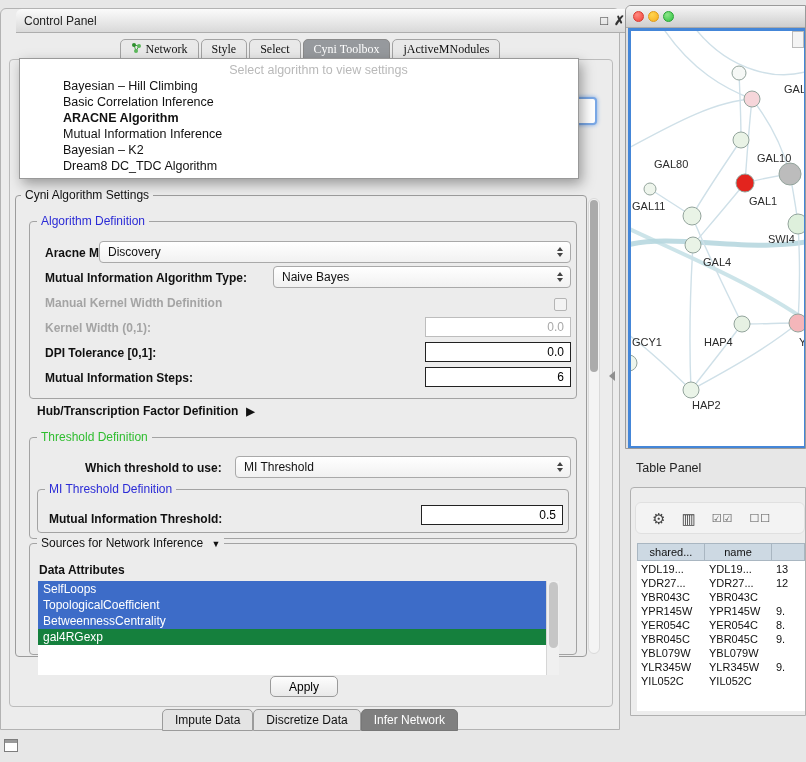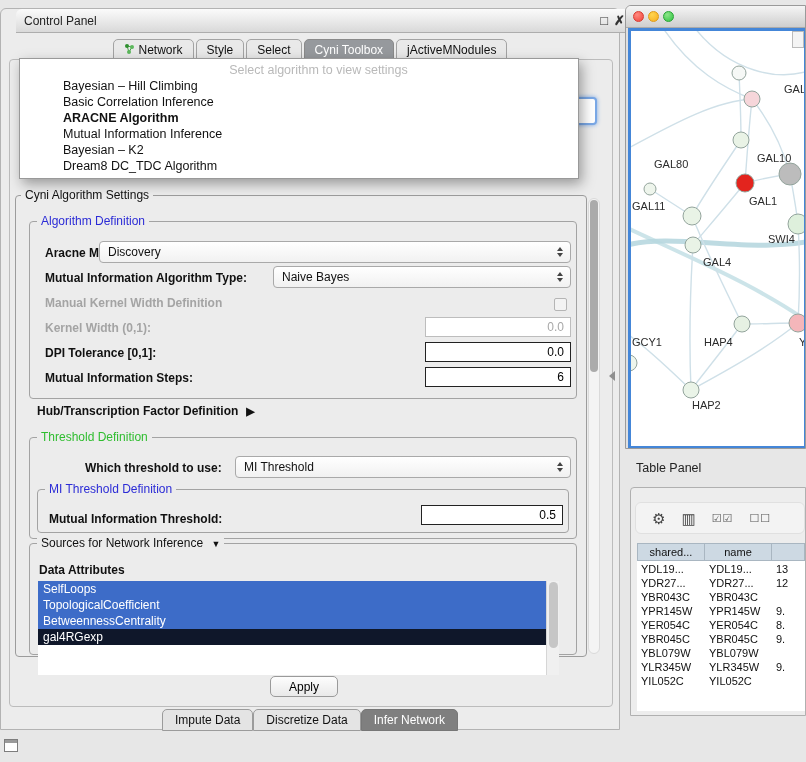--- a/index.html
+++ b/index.html
@@ -13,21 +13,21 @@
   #cp-title{position:absolute;left:15px;top:0;width:100%;height:24px;
       background:linear-gradient(#fbfbfb,#d9d9d9);border-bottom:1px solid #adadad;
       border-radius:6px 6px 0 0;}
   #cp-title .t{position:absolute;left:8px;top:5px;font-size:12px;color:#222;}
   .winbtn{position:absolute;top:4px;font-size:13px;color:#333;}
   #btn-float{right:26px;}
   #btn-close{right:9px;font-weight:bold;}
 
   #topTabs{position:absolute;left:0;top:30px;width:100%;height:21px;display:flex;justify-content:center;}
   .tab{padding:3px 10px;border:1px solid #a3a3a3;border-radius:5px 5px 0 0;background:#e9e9e9;
-       margin:0 1px;font-size:12px;display:flex;align-items:center;gap:4px;white-space:nowrap;}
+       margin:0 1px;font-size:12px;display:flex;align-items:center;gap:4px;white-space:nowrap;font-family:Liberation Serif, serif;}
   .tab.selected{background:#96999d;color:#fff;border-color:#8a8a8a;}
 
   #frame{position:absolute;left:8px;top:50px;width:604px;height:648px;border:1px solid #bcbcbc;
          border-radius:4px;background:#ececec;}
 
   
   #popup{position:absolute;left:18px;top:49px;width:560px;background:#fff;border:1px solid #999;
          box-shadow:3px 5px 12px rgba(0,0,0,.35);z-index:40;padding:3px 0 4px;}
   .popup-item{height:16px;line-height:16px;padding-left:4px;font-size:12.5px;white-space:nowrap;margin-left:39px;}
   .popup-item.placeholder{text-align:center;color:#b9b9b9;padding-left:0;}
@@ -250,21 +250,21 @@
   <span class="grp-label" id="grp-src-label">
     <span>Sources for Network Inference</span>
     <span class="glyph">▼</span>
   </span>
   <span class="flabel" id="attr-title">Data Attributes</span>
   <div id="attr-list">
     <div id="attr-rows">
         <div class="attr-row" style="background: rgb(61, 108, 200);">SelfLoops</div>
         <div class="attr-row" style="background: rgb(61, 108, 200);">TopologicalCoefficient</div>
         <div class="attr-row" style="background: rgb(61, 108, 200);">BetweennessCentrality</div>
-        <div class="attr-row" style="background: #0f172a;">gal4RGexp</div>
+        <div class="attr-row" style="background: #15803d;">gal4RGexp</div>
       </div>
     <div id="attr-sb">
         <div class="thumb"></div>
       </div>
   </div>
 
   <div id="vscroll">
       <div class="thumb"></div>
     </div>
 

